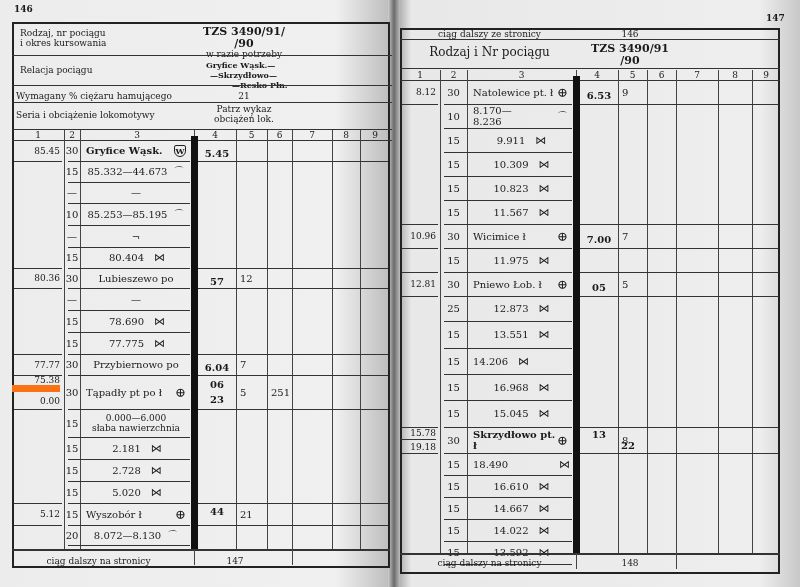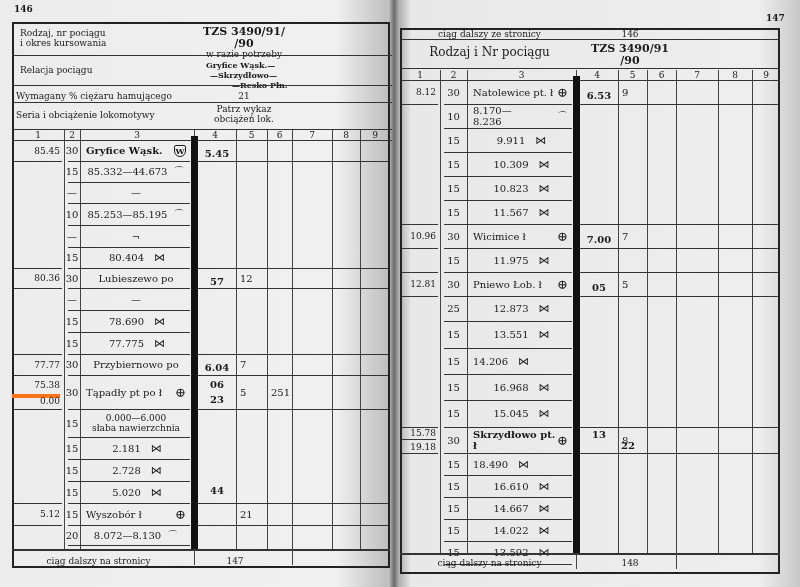--- a/index.html
+++ b/index.html
@@ -194,21 +194,21 @@
       <div class="cell" style="left:86px;top:354px;width:100px;height:21px;justify-content:center;">
         <span>Przybiernowo po</span>
       </div>
       <div class="cell c b" style="left:198px;top:354px;width:38px;height:21px;padding-top:6px;">6.04</div>
       <div class="cell" style="left:240px;top:354px;width:27px;height:21px;">7</div>
     </div>
     <div class="hl" style="left:68px;top:375px;width:122px;"></div>
     <div class="hl" style="left:14px;top:375px;width:48px;"></div>
     <div class="hl" style="left:198px;top:375px;width:190px;"></div>
     <div>
-      <div class="cell r" style="left:12px;top:375px;width:48px;height:23px;font-size:9px;border-bottom:4px solid #f97316;">75.38</div>
+      <div class="cell r" style="left:12px;top:375px;width:48px;height:17px;font-size:9px;border-bottom:7px solid #f97316;">75.38</div>
       <div class="cell r" style="left:12px;top:392px;width:48px;height:17px;font-size:9px;">0.00</div>
       <div class="cell c" style="left:64px;top:375px;width:16px;height:34px;">30</div>
       <div class="cell" style="left:86px;top:375px;width:100px;height:34px;justify-content:space-between;">
         <span>Tąpadły pt po ł</span>
         <span class="oplus">⊕</span>
       </div>
       <div class="cell c b" style="left:198px;top:377px;width:38px;height:15px;">06</div>
       <div class="cell c b" style="left:198px;top:392px;width:38px;height:15px;">23</div>
       <div class="cell" style="left:240px;top:375px;width:27px;height:34px;">5</div>
       <div class="cell" style="left:271px;top:375px;width:21px;height:34px;">251</div>
@@ -250,21 +250,21 @@
     <div class="hl" style="left:68px;top:503px;width:122px;"></div>
     <div class="hl" style="left:14px;top:503px;width:48px;"></div>
     <div class="hl" style="left:198px;top:503px;width:190px;"></div>
     <div>
       <div class="cell r" style="left:12px;top:503px;width:48px;height:22px;font-size:9px;">5.12</div>
       <div class="cell c" style="left:64px;top:503px;width:16px;height:22px;">15</div>
       <div class="cell" style="left:86px;top:503px;width:100px;height:22px;justify-content:space-between;">
         <span>Wyszobór ł</span>
         <span class="oplus">⊕</span>
       </div>
-      <div class="cell c b" style="left:198px;top:476px;width:38px;height:22px;padding-top:6px;">44</div>
+      <div class="cell c b" style="left:198px;top:497px;width:38px;height:22px;padding-top:6px;">44</div>
       <div class="cell" style="left:240px;top:503px;width:27px;height:22px;">21</div>
     </div>
     <div class="hl" style="left:68px;top:525px;width:122px;"></div>
     <div class="hl" style="left:14px;top:525px;width:48px;"></div>
     <div class="hl" style="left:198px;top:525px;width:190px;"></div>
     <div>
       <div class="cell c" style="left:64px;top:525px;width:16px;height:20px;">20</div>
       <div class="cell" style="left:86px;top:525px;width:100px;height:20px;justify-content:center;">
         <span>8.072—8.130</span>
         <span class="arc">⌒</span>
@@ -440,21 +440,21 @@
       </div>
       <div class="cell c b" style="left:580px;top:429px;width:38px;height:11px;">13</div>
       <div class="cell c b" style="left:609px;top:440px;width:38px;height:11px;">22</div>
       <div class="cell" style="left:622px;top:427px;width:25px;height:26px;">8</div>
     </div>
     <div class="hl" style="left:444px;top:453px;width:128px;"></div>
     <div class="hl" style="left:402px;top:453px;width:36px;"></div>
     <div class="hl" style="left:580px;top:453px;width:198px;"></div>
     <div>
       <div class="cell c" style="left:440px;top:453px;width:27px;height:22px;">15</div>
-      <div class="cell" style="left:473px;top:453px;width:95px;height:22px;justify-content:flex-start;">
+      <div class="cell" style="left:473px;top:453px;width:95px;height:22px;justify-content:space-between;">
         <span>18.490</span>
         <span class="sw">⋈</span>
       </div>
     </div>
     <div class="hl" style="left:444px;top:475px;width:128px;"></div>
     <div>
       <div class="cell c" style="left:440px;top:475px;width:27px;height:22px;">15</div>
       <div class="cell" style="left:473px;top:475px;width:95px;height:22px;justify-content:center;">
         <span>16.610</span>
         <span class="sw">⋈</span>

